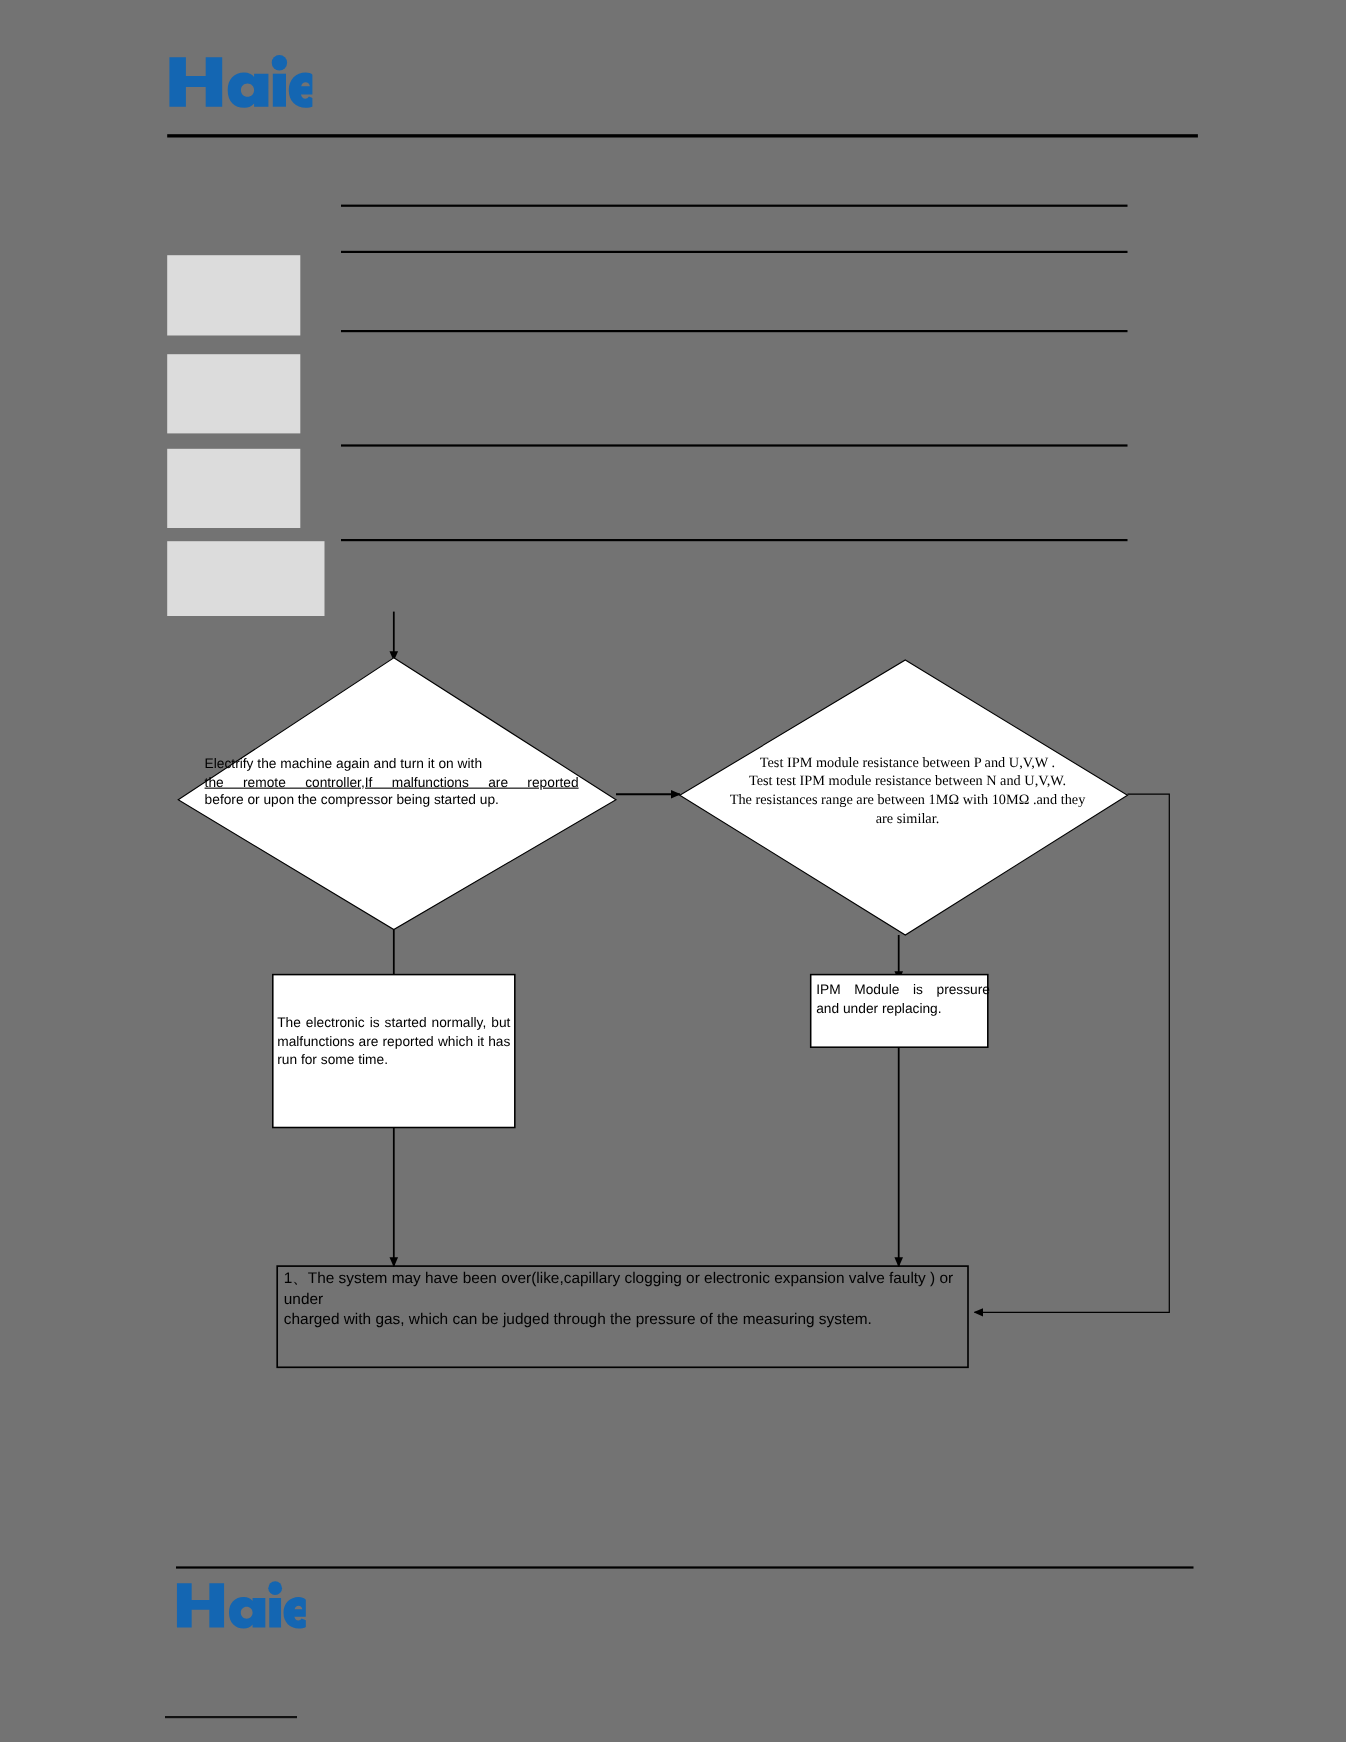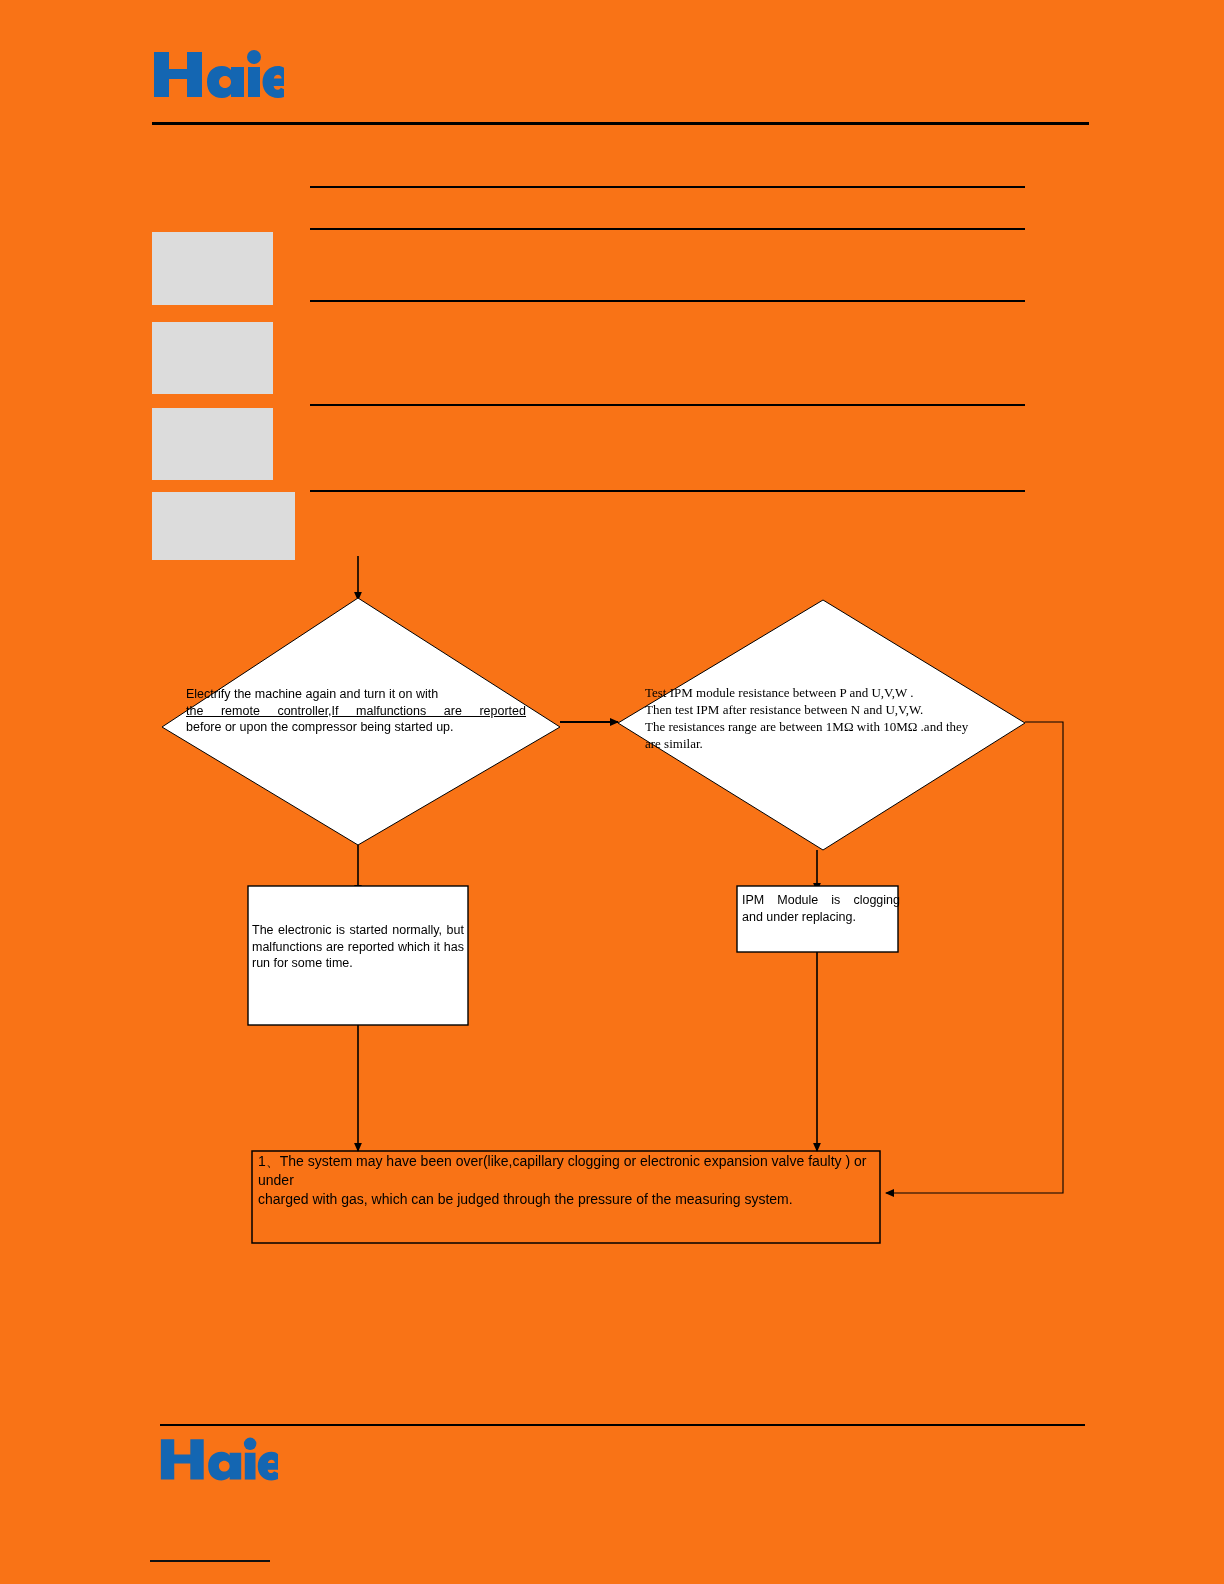--- a/index.html
+++ b/index.html
@@ -9,21 +9,21 @@
     background: #ffffff;
   }
   body {
     font-family: "Liberation Sans", sans-serif;
     color: #000000;
   }
   #page {
     position: relative;
     width: 1224px;
     height: 1584px;
-    background: #f97316;
+    background: #737373;
     overflow: hidden;
   }
 
   
   .logo {
     position: absolute;
     line-height: 1;
     user-select: none;
   }
   .logo svg { display: block; }
@@ -82,20 +82,21 @@
     text-align: justify;
     text-align-last: justify;
     display: block;
     text-decoration: underline;
   }
 
   #diamond2-text {
     left: 645px;
     top: 684px;
     width: 360px;
+    text-align: center;
   }
 
   #box-left-text {
     left: 252px;
     top: 922px;
     width: 212px;
     text-align: justify;
     text-align-last: left;
   }
 
@@ -195,33 +196,33 @@
   </div>
 
   <div class="node-text sans-node" id="diamond1-text">
     <span class="l1">Electrify the machine again and turn it on with</span><br>
     <span class="l2">the remote controller,If malfunctions are reported</span>
     <span class="l3">before or upon the compressor being started up.</span>
   </div>
 
   <div class="node-text serif-node" id="diamond2-text">
     <span>Test IPM module resistance  between P and U,V,W .</span><br>
-    <span>Then test IPM after resistance between N and U,V,W.</span><br>
+    <span>Test test IPM module resistance between N and U,V,W.</span><br>
     <span>The resistances range  are between 1MΩ  with 10MΩ .and they</span><br>
     <span>are similar.</span>
   </div>
 
   <div class="node-text sans-node" id="box-left-text">
     <span>The electronic is started normally,</span>
     <span>but malfunctions are reported which it</span>
     <span>has run for some time.</span>
   </div>
 
   <div class="node-text sans-node" id="box-ipm-text">
-    <span class="l1">IPM  Module  is  clogging</span>
+    <span class="l1">IPM  Module  is  pressure</span>
     <span>and under replacing.</span>
   </div>
 
   <div class="node-text sans-node" id="box-bottom-text">
     <span class="para">1、The system may have been over(like,capillary clogging  or electronic expansion valve faulty ) or under</span>
     <span class="para">charged with gas, which can be judged through the pressure of the measuring system.</span>
   </div>
 
   <div class="rule" style="left:160px; top:1424px; width:925px; height:2px;"></div>
   <div class="logo" style="left:158px; top:1434px;">

